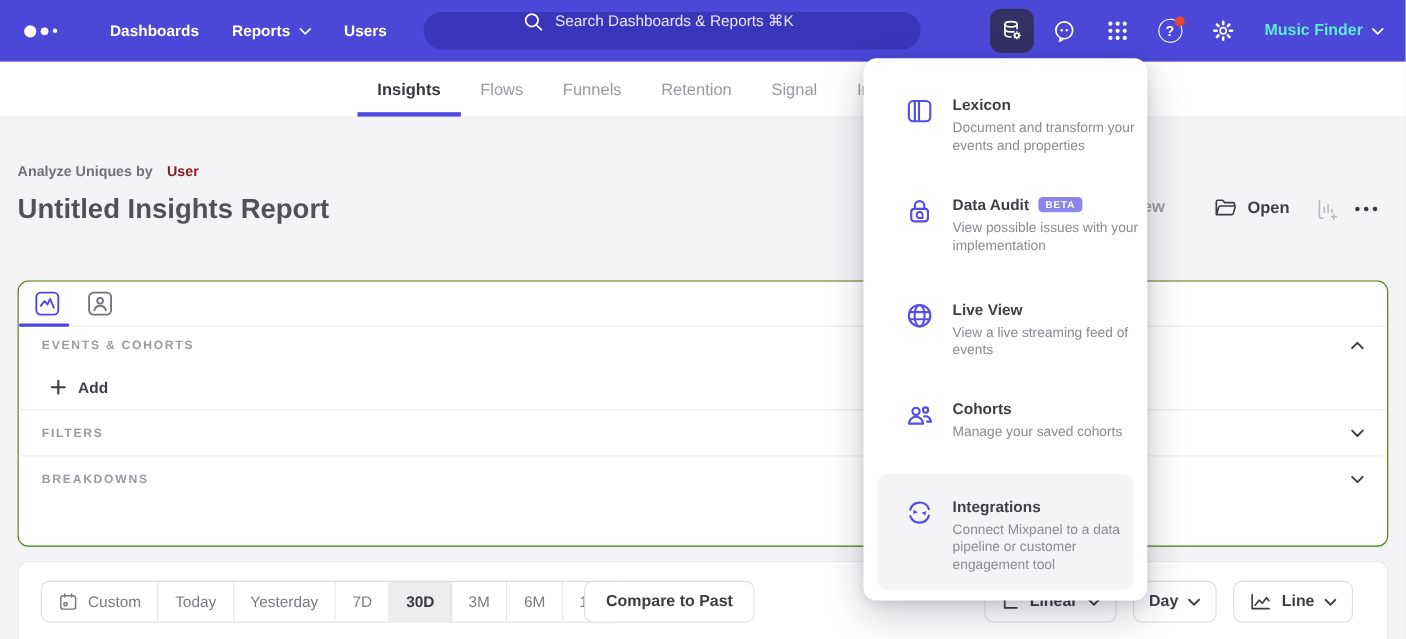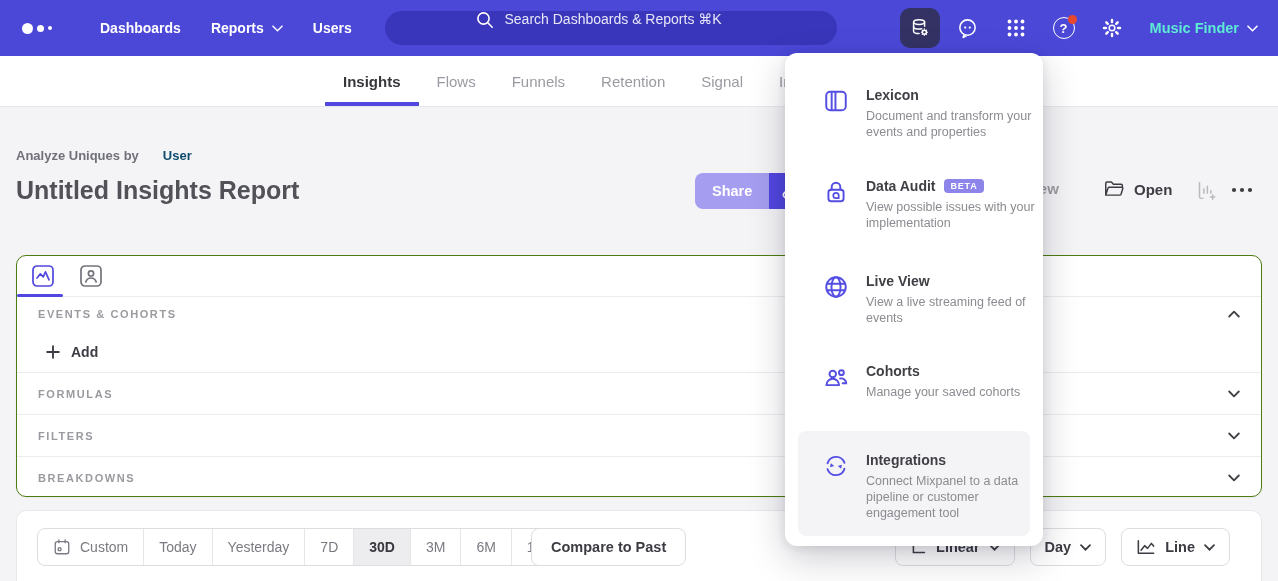--- a/index.html
+++ b/index.html
@@ -38,21 +38,21 @@
   
   .tabbar{ position:absolute; top:56px; left:0; right:0; height:51px; background:#fff;
     border-bottom:1px solid #e8e8eb; z-index:5;}
   .tabs{ position:absolute; left:325px; top:0; height:100%; display:flex; }
   .tab{ padding:0 18px; display:flex; align-items:center; font-size:15px; color:#9a9aa2; position:relative; cursor:default;}
   .tab.active{ color:#37373d; font-weight:700; }
   .tab.active::after{ content:""; position:absolute; left:0; right:0; bottom:0; height:4px; background:#5146e0; }
 
   
   .context{ position:absolute; left:16px; top:148px; font-size:13px; color:#70707a; font-weight:600;}
-  .context .entity{ color:#0c4a6e; font-weight:700; margin-left:24px; }
+  .context .entity{ color:#7f1d1d; font-weight:700; margin-left:13px; }
   .page-title{ position:absolute; left:16px; top:176px; font-size:25px; font-weight:700; color:#515158; }
   .share-group{ position:absolute; left:695px; top:173px; height:36px; display:flex; border-radius:8px; overflow:hidden;}
   .share-btn{ background:#a59ef0; color:#fff; font-weight:700; font-size:14.5px; padding:0 17px; display:flex; align-items:center; cursor:pointer;}
   .link-btn{ background:#5146e0; width:38px; display:grid; place-items:center; color:#fff; cursor:pointer;}
   .hdr-btn{ position:absolute; top:180px; display:flex; align-items:center; gap:9px; font-size:15px; cursor:pointer;}
   .hdr-new{ left:1006px; color:#9b9ba1; font-weight:600;}
   .hdr-open{ left:1104px; color:#3c3c43; font-weight:700;}
   .hdr-chartadd{ left:1196px; top:180px; position:absolute; color:#b9b9be;}
   .hdr-more{ left:1230px; top:186px; position:absolute; color:#3c3c43;}
 
@@ -211,32 +211,20 @@
           <span>Impact</span>
         </div>
     </div>
   </nav>
 
   <div class="context">
     <span>Analyze Uniques by</span><span class="entity">User</span>
   </div>
   <h1 class="page-title">Untitled Insights Report</h1>
 
-  <div class="share-group">
-    <div class="share-btn">
-        <span>Share</span>
-      </div>
-    <div class="link-btn">
-      <svg width="19" height="19" viewBox="0 0 24 24" fill="none" stroke="#fff" stroke-width="2" stroke-linecap="round">
-        <path d="M10 14l4.5-4.5"></path>
-        <path d="M9 11.5l-2.3 2.3a3.6 3.6 0 0 0 5.1 5.1l2.3-2.3"></path>
-        <path d="M15 12.5l2.3-2.3a3.6 3.6 0 0 0-5.1-5.1L9.9 7.4"></path>
-      </svg>
-    </div>
-  </div>
 
   <div class="hdr-btn hdr-new">
     <svg width="13" height="13" viewBox="0 0 12 12" stroke="#9b9ba1" stroke-width="1.7" stroke-linecap="round">
         <path d="M6 1v10M1 6h10" fill="none"></path>
       </svg>
     <span>New</span>
   </div>
   <div class="hdr-btn hdr-open">
     <svg width="21" height="18" viewBox="0 0 24 20" fill="none" stroke="#3c3c43" stroke-width="1.7" stroke-linejoin="round">
       <path d="M2 17V3.5A1.5 1.5 0 0 1 3.5 2h5l2.2 2.5h8.8A1.5 1.5 0 0 1 21 6v1.5M2 17l2.6-8a1.5 1.5 0 0 1 1.4-1h14.5a1 1 0 0 1 1 1.3L19.5 16a1.5 1.5 0 0 1-1.4 1H2z"></path>
@@ -283,26 +271,20 @@
         </svg>
     </div>
 
     <div class="add-row">
       <svg width="14" height="14" viewBox="0 0 12 12" stroke="#3c3c43" stroke-width="1.6" stroke-linecap="round">
           <path d="M6 1v10M1 6h10" fill="none"></path>
         </svg>
       <span class="add-label">Add</span>
     </div>
 
-    <div class="sec-row">
-      <span class="sec-label">FORMULAS</span>
-      <svg class="chev" width="12" height="8" viewBox="0 0 12 8">
-          <path d="M1.2 1.5L6 6.3l4.8-4.8" fill="none" stroke="currentColor" stroke-width="1.8" stroke-linecap="round" stroke-linejoin="round"></path>
-        </svg>
-    </div>
     <div class="sec-row">
       <span class="sec-label">FILTERS</span>
       <svg class="chev" width="12" height="8" viewBox="0 0 12 8">
           <path d="M1.2 1.5L6 6.3l4.8-4.8" fill="none" stroke="currentColor" stroke-width="1.8" stroke-linecap="round" stroke-linejoin="round"></path>
         </svg>
     </div>
     <div class="sec-row">
       <span class="sec-label">BREAKDOWNS</span>
       <svg class="chev" width="12" height="8" viewBox="0 0 12 8">
           <path d="M1.2 1.5L6 6.3l4.8-4.8" fill="none" stroke="currentColor" stroke-width="1.8" stroke-linecap="round" stroke-linejoin="round"></path>

